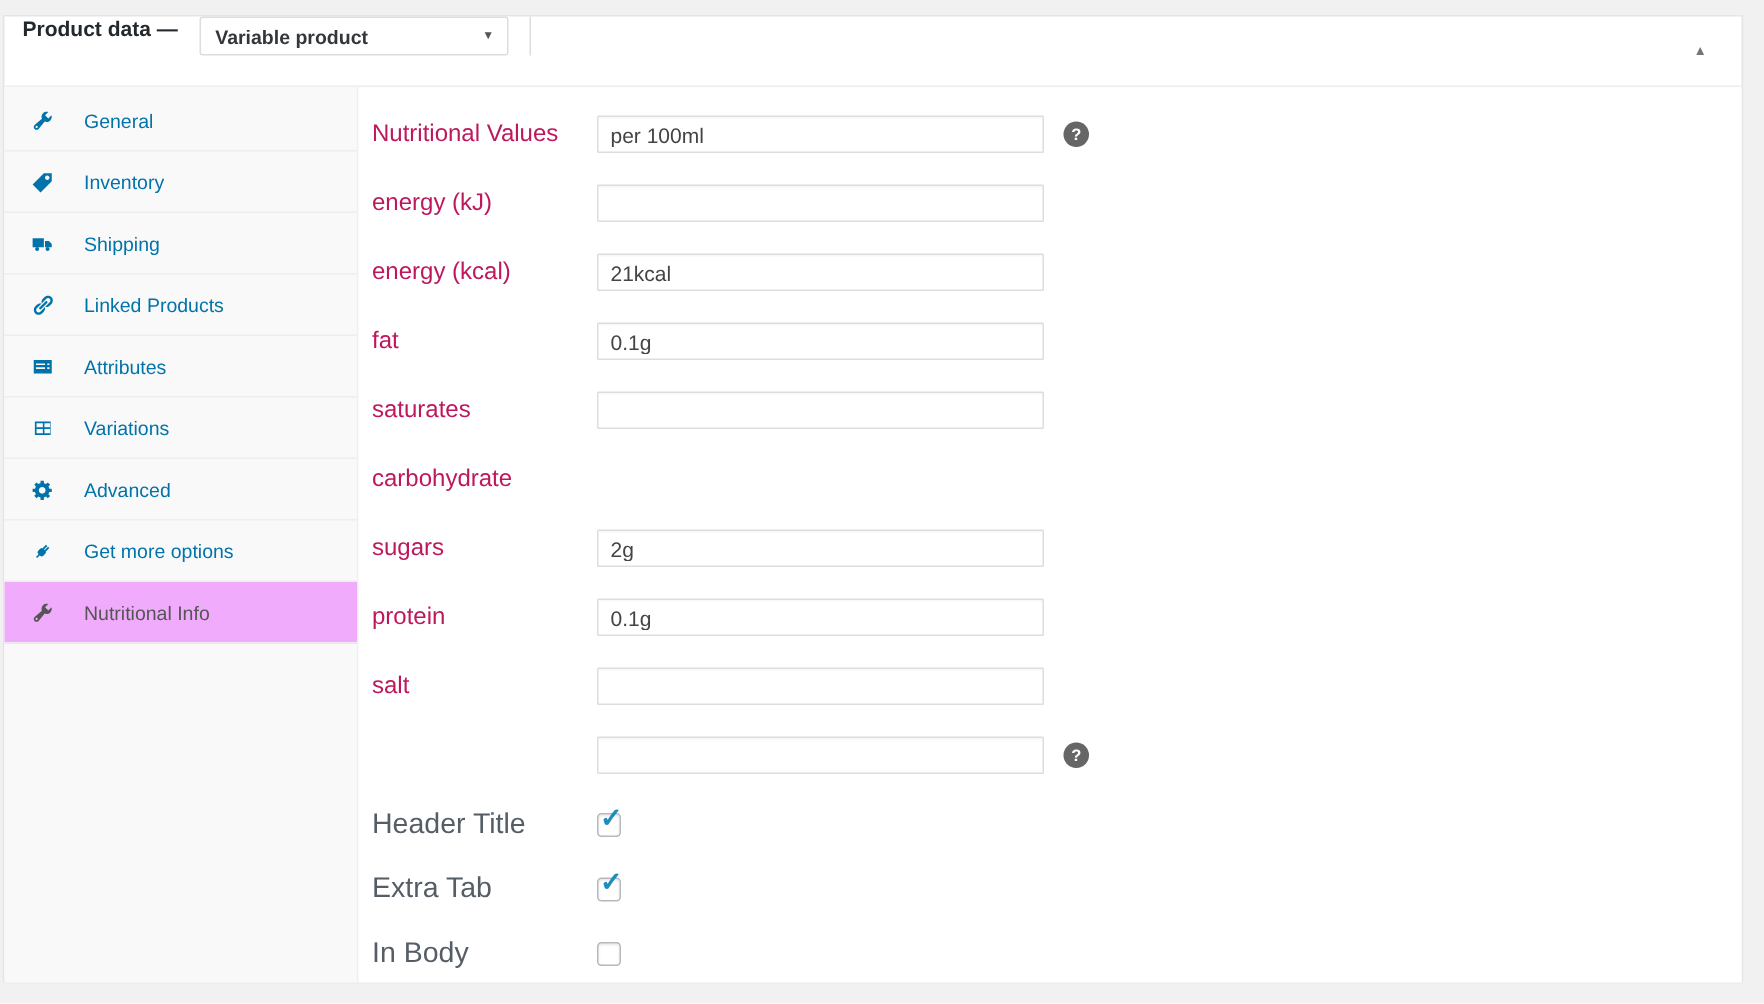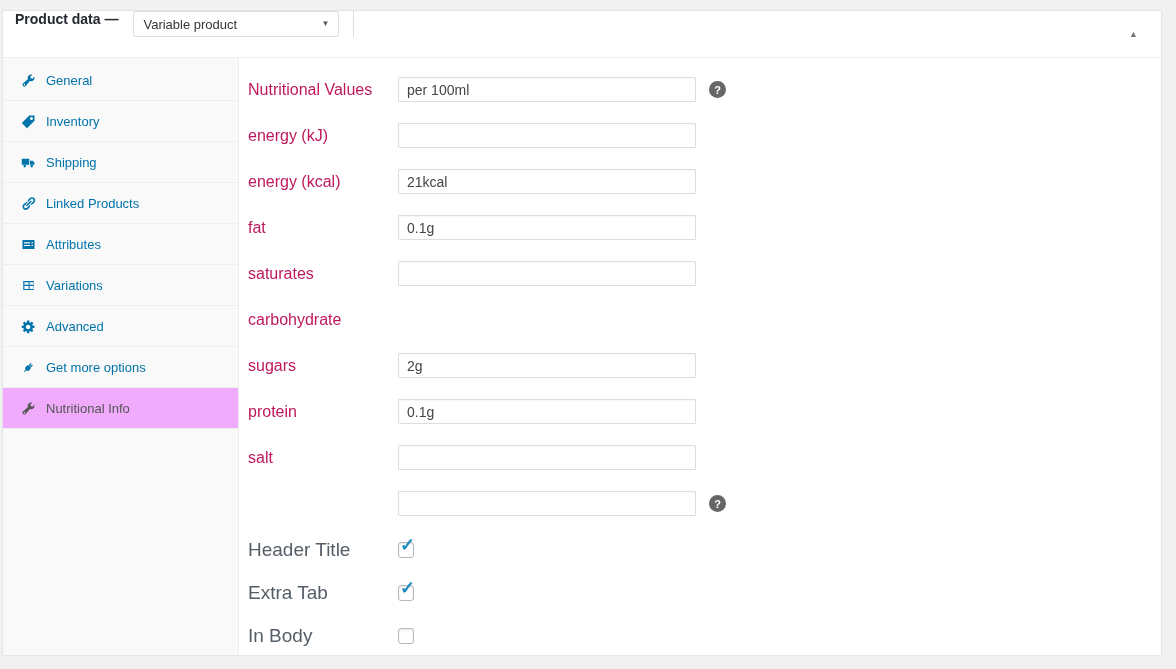--- a/index.html
+++ b/index.html
@@ -17,37 +17,37 @@
   
   .pd-header {
     height:47px; display:flex; align-items:flex-start; position:relative;
     border-bottom:1px solid #eee;
   }
   .pd-title { margin-left:12px; font-size:14px; font-weight:700; color:#23282d; white-space:nowrap; }
   .pd-select {
     margin-left:15px; width:206px; height:26px; background:#fff;
     border:1px solid #ddd; border-radius:2px;
     display:flex; align-items:center; justify-content:space-between;
-    padding:0 9px; font-size:13px; font-weight:400; color:#32373c; cursor:pointer;
+    padding:0 9px; font-size:13px; font-weight:700; color:#32373c; cursor:pointer;
   }
   .pd-select .arrow { font-size:8px; color:#555; line-height:1; }
   .hdr-sep { width:1px; height:26px; background:#ddd; margin-left:14px; }
   .collapse-btn {
     position:absolute; right:14px; top:50%; transform:translateY(-50%);
     width:27px; height:27px; border:none; background:transparent; cursor:pointer;
     color:#72777c; font-size:9px; line-height:27px; text-align:center;
   }
   
   .pd-body { display:flex; height:597px; }
   .wc-tabs {
     width:236px; background:#f9f9f9; border-right:1px solid #eee;
     list-style:none; padding-top:2px;
   }
   .tab {
-    height:41px; display:flex; align-items:center; gap:10px;
+    height:41px; display:flex; align-items:center; gap:20px;
     padding-left:18px; border-bottom:1px solid #eee;
     color:#0073aa; font-size:13px; cursor:pointer;
   }
   .tab.active { background:#f0abfc; color:#555; }
   .tab .ticon { width:15px; height:15px; flex:0 0 15px; display:inline-flex; }
   .tab .ticon svg { width:15px; height:15px; fill:currentColor; }
   
   .panel { flex:1; padding:19px 0 0 9px; background:#fff; }
   .form-row { display:flex; align-items:center; height:25px; margin-bottom:21px; }
   .form-row .flabel { width:150px; font-size:16px; color:#be185d; }

